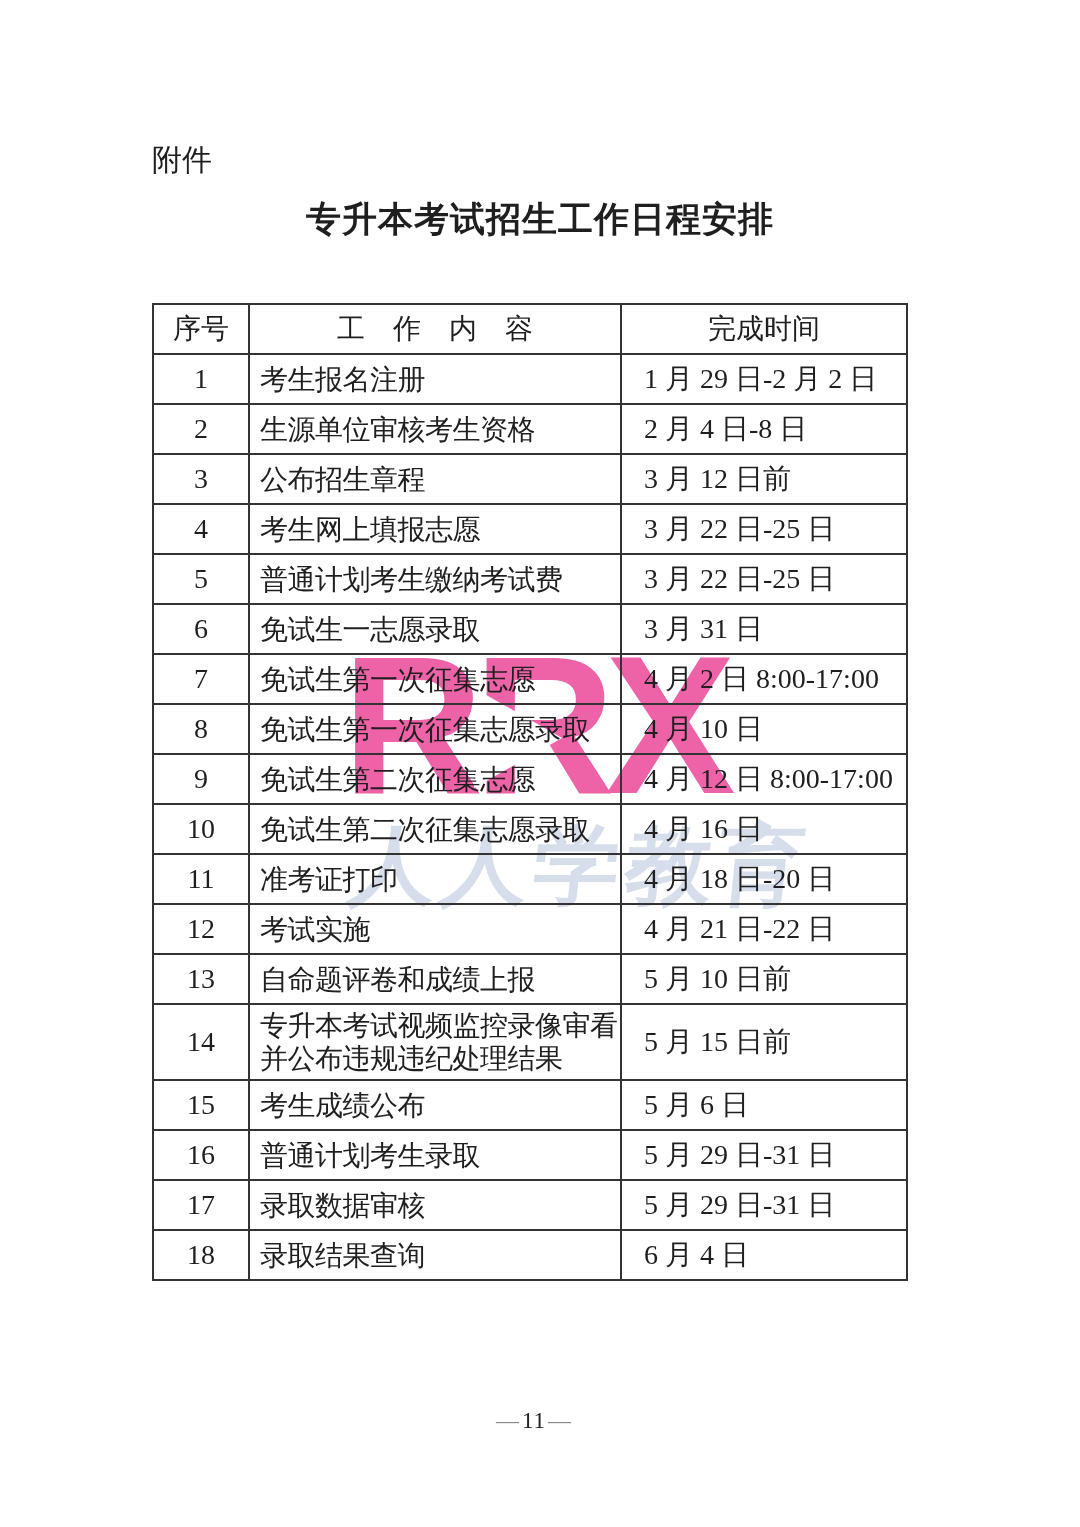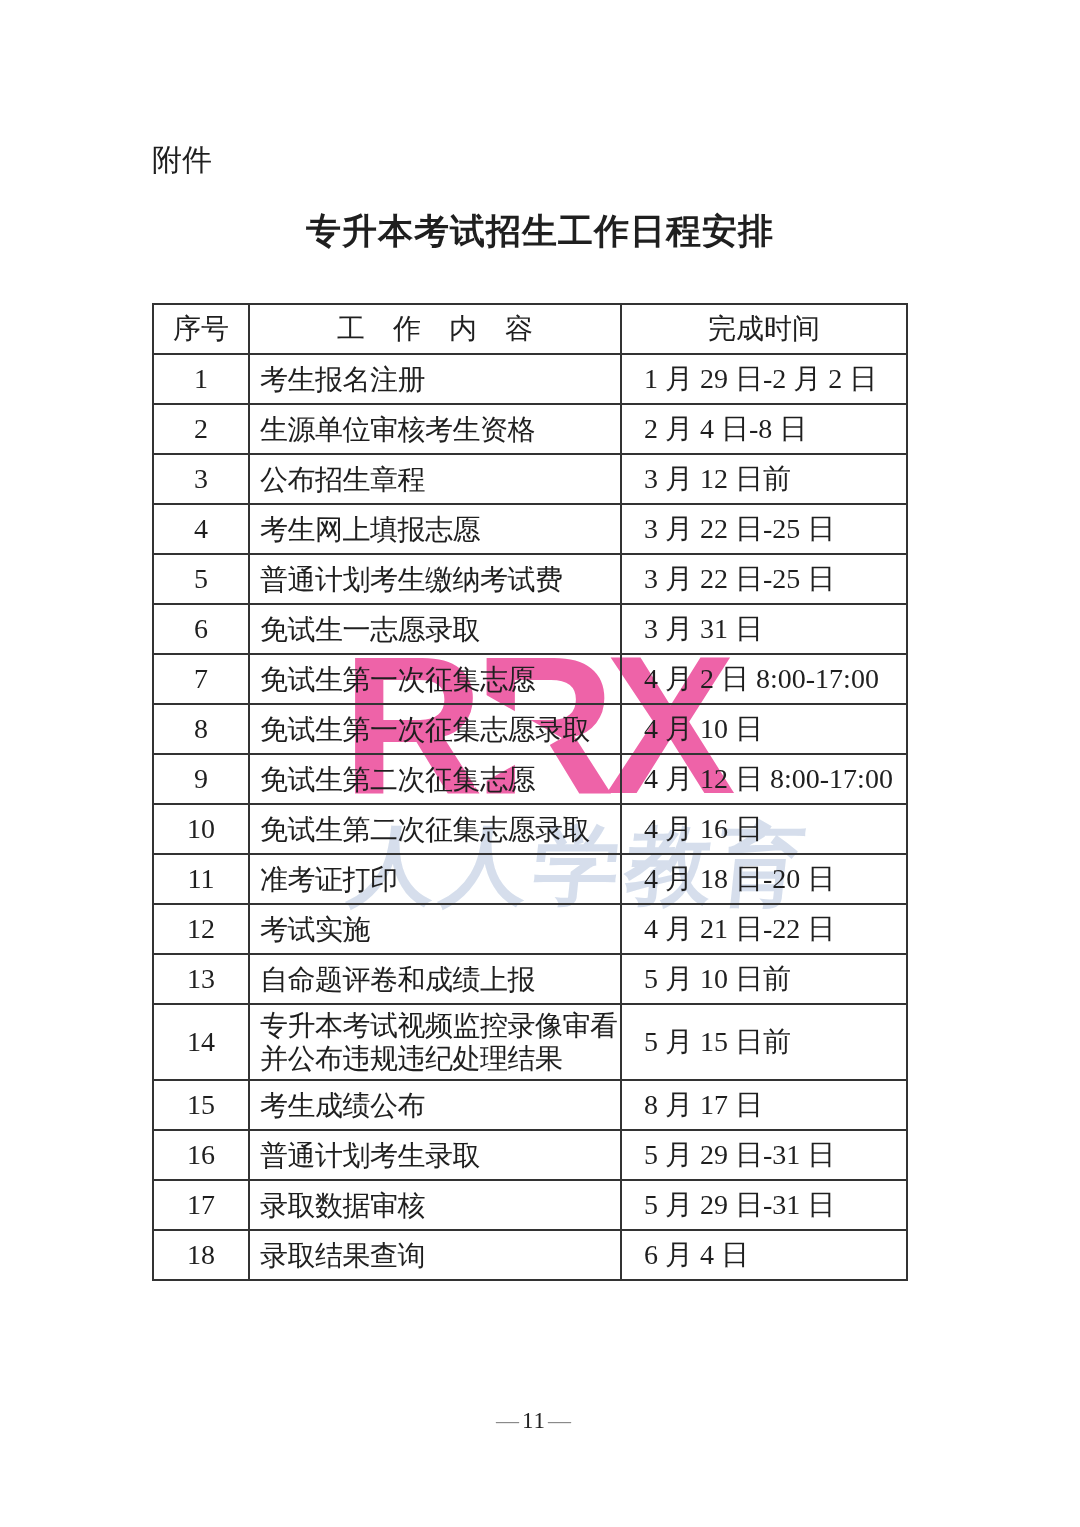--- a/index.html
+++ b/index.html
@@ -46,21 +46,20 @@
   .attachment-label {
     position: absolute; left: 152px; top: 140px;
     font-family: "Liberation Sans", "DejaVu Sans", sans-serif;
     font-size: 30px; font-weight: 500;
   }
   .doc-title {
     position: absolute; left: 0; top: 196px; width: 1080px;
     text-align: center;
     font-size: 35px; font-weight: bold;
     letter-spacing: 1px;
-    margin-top: 12px;
   }
 
   table.schedule {
     position: absolute; left: 152px; top: 303px;
     width: 754px;
     border-collapse: collapse;
     table-layout: fixed;
     background: transparent;
   }
   .schedule col.c-no   { width: 96px; }
@@ -210,21 +209,21 @@
 
   <tr>
     <td class="cell-no">14</td>
     <td class="cell-task">专升本考试视频监控录像审看并公布违规违纪处理结果</td>
     <td class="cell-time">5 月 15 日前</td>
   </tr>
 
   <tr>
     <td class="cell-no">15</td>
     <td class="cell-task">考生成绩公布</td>
-    <td class="cell-time">8 月 17 日</td>
+    <td class="cell-time">5 月 6 日</td>
   </tr>
 
   <tr>
     <td class="cell-no">16</td>
     <td class="cell-task">普通计划考生录取</td>
     <td class="cell-time">5 月 29 日-31 日</td>
   </tr>
 
   <tr>
     <td class="cell-no">17</td>

